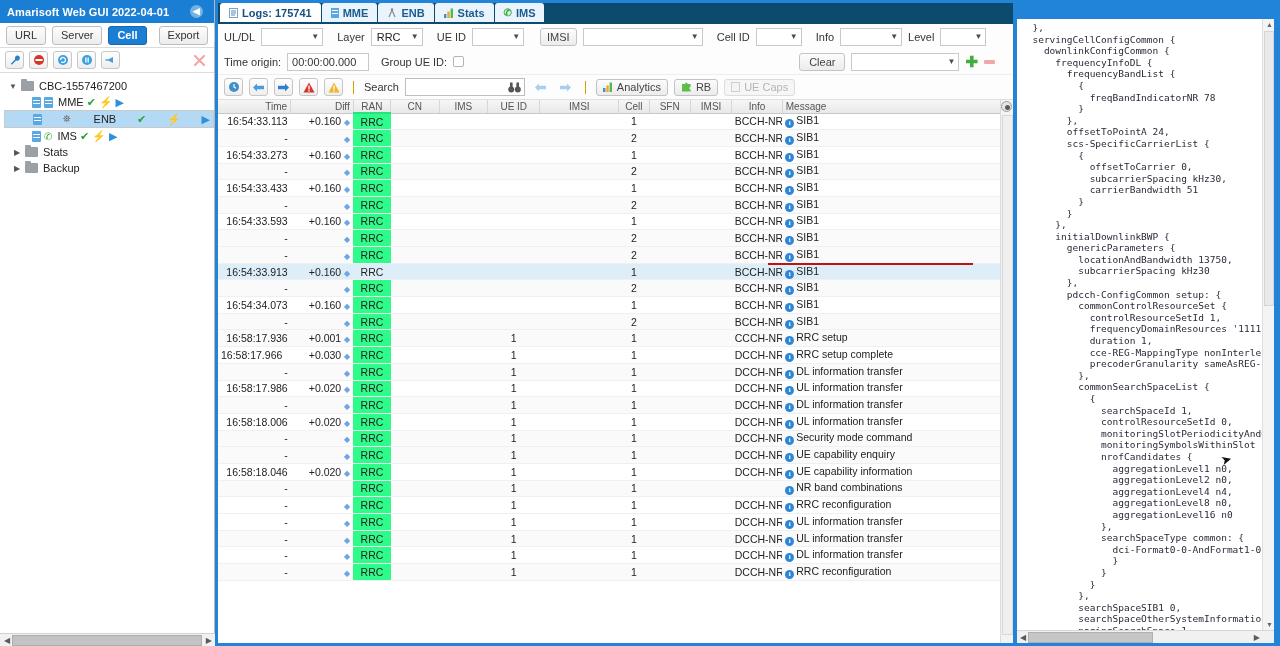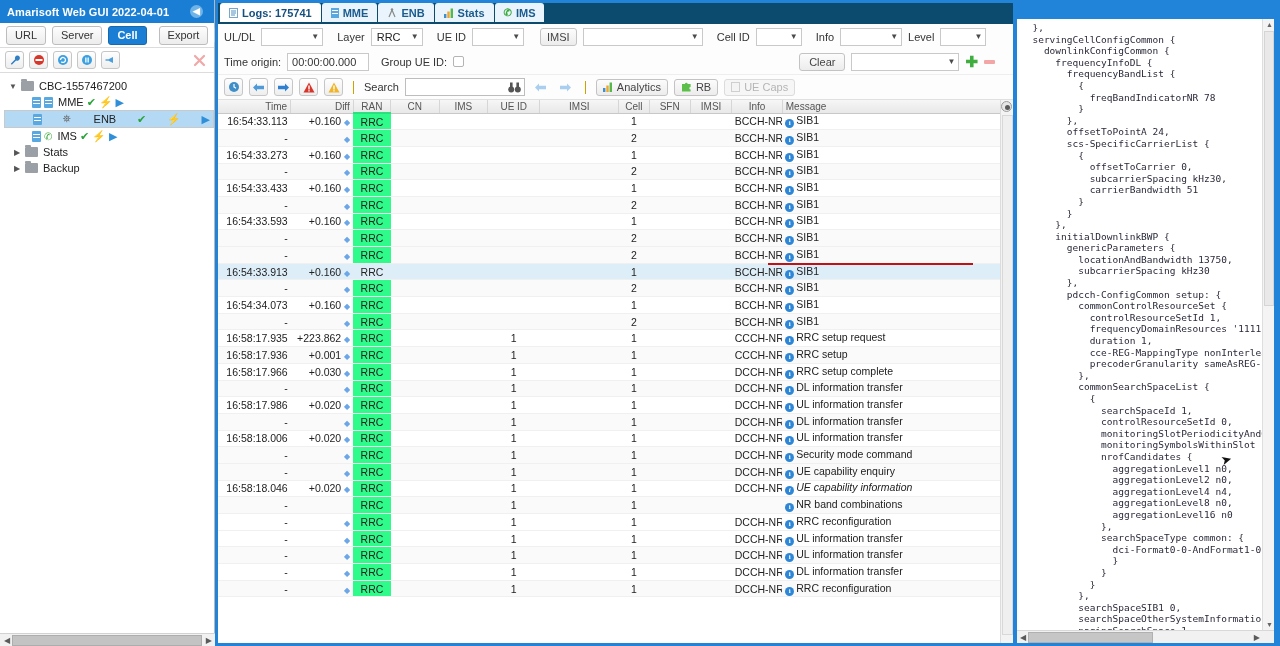--- a/index.html
+++ b/index.html
@@ -733,50 +733,36 @@
                 <td style="text-align: center;"></td>
                 <td style="text-align: center;"></td>
                 <td style="text-align: center;"></td>
                 <td style="text-align: center;"></td>
                 <td style="text-align: center;">2</td>
                 <td style="text-align: center;"></td>
                 <td style="text-align: center;"></td>
                 <td style="text-align: center;">BCCH-NR</td>
                 <td style="text-align: left;"><span class="infoi">i</span>SIB1</td>
               </tr>
-              <tr class="">
-                <td style="text-align: right;">16:58:17.935</td>
-                <td style="text-align: right;"><span>+223.862</span> <span class="dia">◆</span></td>
-                <td class="ran-cell">RRC</td>
-                <td style="text-align: center;"></td>
-                <td style="text-align: center;"></td>
-                <td style="text-align: center;">1</td>
-                <td style="text-align: center;"></td>
-                <td style="text-align: center;">1</td>
-                <td style="text-align: center;"></td>
-                <td style="text-align: center;"></td>
-                <td style="text-align: center;">CCCH-NR</td>
-                <td style="text-align: left;"><span class="infoi">i</span>RRC setup request</td>
-              </tr>
               <tr class="alt">
                 <td style="text-align: right;">16:58:17.936</td>
                 <td style="text-align: right;"><span>+0.001</span> <span class="dia">◆</span></td>
                 <td class="ran-cell">RRC</td>
                 <td style="text-align: center;"></td>
                 <td style="text-align: center;"></td>
                 <td style="text-align: center;">1</td>
                 <td style="text-align: center;"></td>
                 <td style="text-align: center;">1</td>
                 <td style="text-align: center;"></td>
                 <td style="text-align: center;"></td>
                 <td style="text-align: center;">CCCH-NR</td>
                 <td style="text-align: left;"><span class="infoi">i</span>RRC setup</td>
               </tr>
               <tr class="">
-                <td style="text-align: right;">16:58:17.966</td>
+                <td style="text-align: left;">16:58:17.966</td>
                 <td style="text-align: right;"><span>+0.030</span> <span class="dia">◆</span></td>
                 <td class="ran-cell">RRC</td>
                 <td style="text-align: center;"></td>
                 <td style="text-align: center;"></td>
                 <td style="text-align: center;">1</td>
                 <td style="text-align: center;"></td>
                 <td style="text-align: center;">1</td>
                 <td style="text-align: center;"></td>
                 <td style="text-align: center;"></td>
                 <td style="text-align: center;">DCCH-NR</td>
@@ -871,21 +857,21 @@
                 <td style="text-align: right;"><span>+0.020</span> <span class="dia">◆</span></td>
                 <td class="ran-cell">RRC</td>
                 <td style="text-align: center;"></td>
                 <td style="text-align: center;"></td>
                 <td style="text-align: center;">1</td>
                 <td style="text-align: center;"></td>
                 <td style="text-align: center;">1</td>
                 <td style="text-align: center;"></td>
                 <td style="text-align: center;"></td>
                 <td style="text-align: center;">DCCH-NR</td>
-                <td style="text-align: left; font-style: italic;"><span class="infoi">i</span>UE capability information</td>
+                <td style="text-align: left;"><span class="infoi">i</span>UE capability information</td>
               </tr>
               <tr class="alt">
                 <td style="text-align: right;">-</td>
                 <td style="text-align: right;"></td>
                 <td class="ran-cell">RRC</td>
                 <td style="text-align: center;"></td>
                 <td style="text-align: center;"></td>
                 <td style="text-align: center;">1</td>
                 <td style="text-align: center;"></td>
                 <td style="text-align: center;">1</td>

